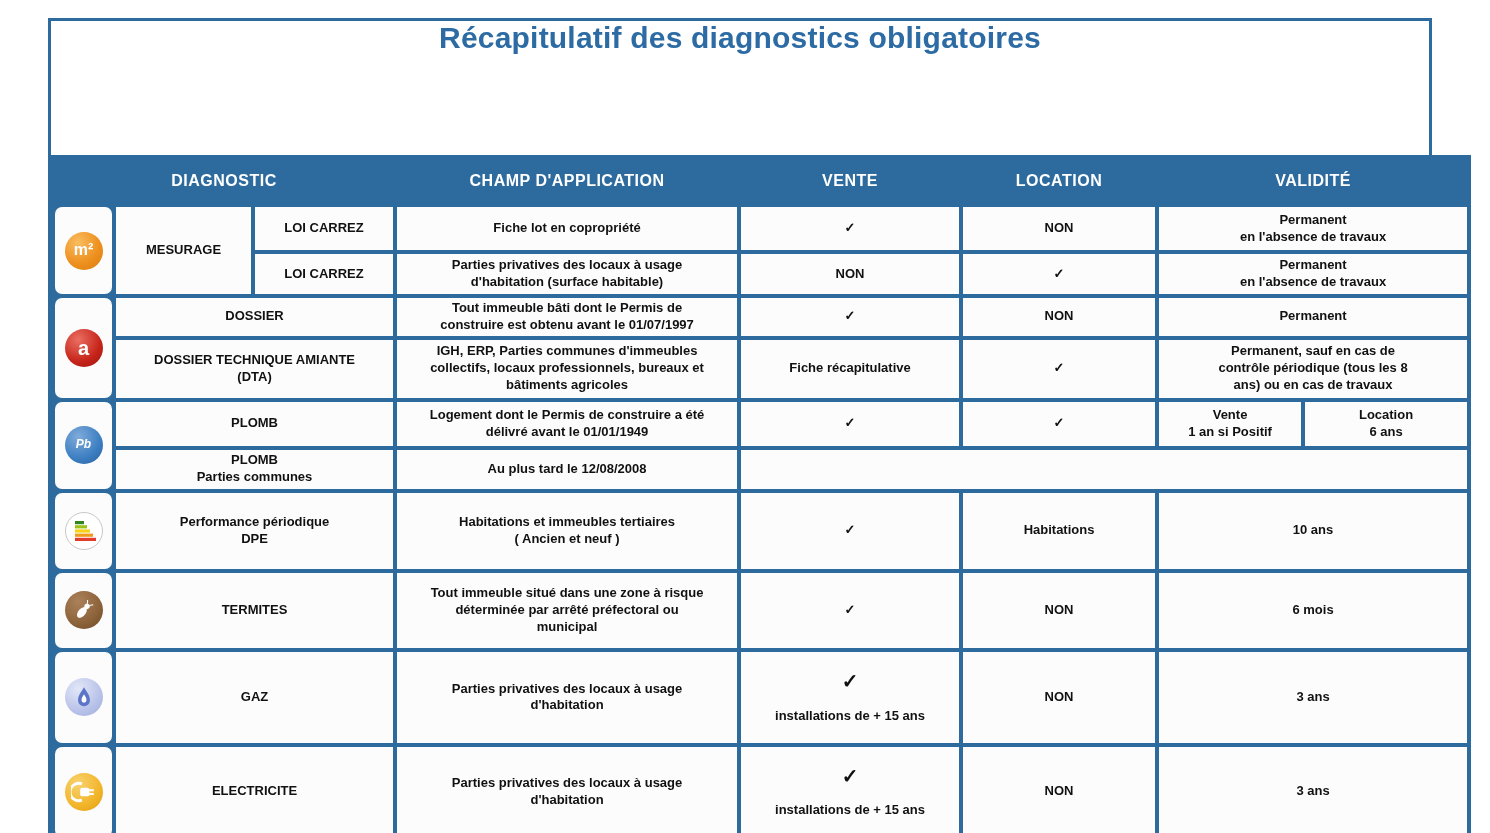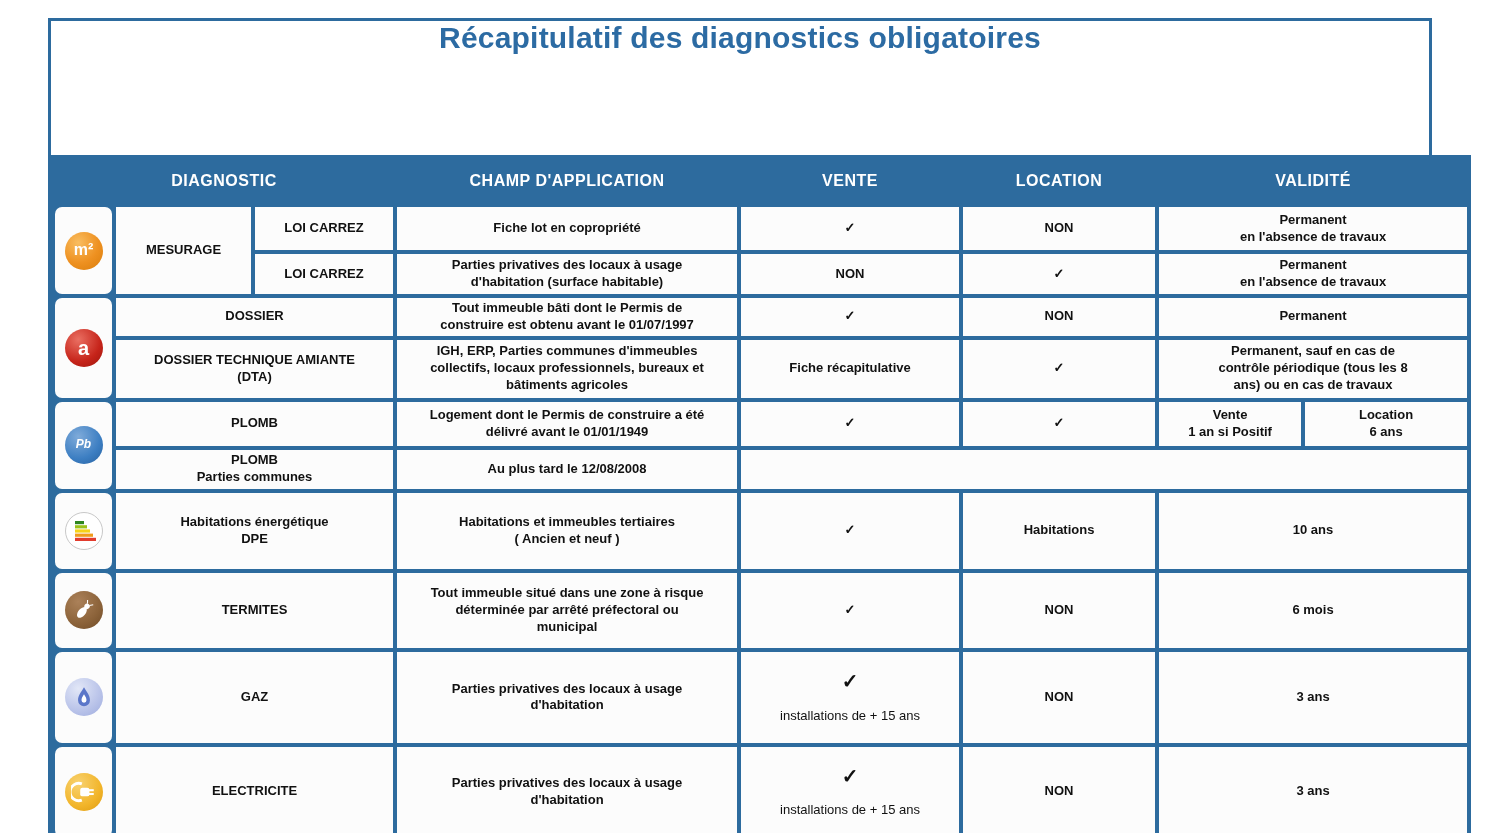--- a/index.html
+++ b/index.html
@@ -27,21 +27,21 @@
   }
   table.grid td{
     background:#fcfcfc;text-align:center;vertical-align:middle;
     padding:2px 6px;font-size:13px;font-weight:bold;line-height:1.3;
     white-space:pre-line;box-sizing:border-box;
   }
   td.icon-cell{padding:2px;border-radius:7px;}
   td.name{font-size:13.5px;}
   td.mark{font-size:21px;font-weight:bold;line-height:1;}
   .mark-sm{display:block;font-size:20px;line-height:1;}
-  .note{display:block;font-size:13px;font-weight:normal;line-height:1.2;}
+  .note{display:block;font-size:13px;font-weight:bold;line-height:1.2;}
   
   tr.h-carrez td{height:43px;} tr.h-boutin td{height:40px;}
   tr.h-amiante td{height:36px;} tr.h-dta td{height:58px;}
   tr.h-plomb td{height:44px;} tr.h-plombc td{height:39px;}
   tr.h-dpe td{height:53px;} tr.h-termites td{height:54px;}
   tr.h-gaz td{height:52px;} tr.h-elec td{height:52px;}
   
   .badge{
     width:38px;height:38px;border-radius:50%;margin:0 auto;
     display:flex;align-items:center;justify-content:center;
@@ -159,21 +159,21 @@
         <span class="badge badge-dpe">
           <svg width="26" height="26" viewBox="0 0 26 26">
             <rect x="4" y="3" width="9" height="3.2" fill="#2f861f"></rect>
             <rect x="4" y="7.2" width="12" height="3.2" fill="#9cc218"></rect>
             <rect x="4" y="11.4" width="15" height="3.2" fill="#f6d318"></rect>
             <rect x="4" y="15.6" width="18" height="3.2" fill="#ef9c1c"></rect>
             <rect x="4" y="19.8" width="21" height="3.2" fill="#e23c2e"></rect>
           </svg>
         </span>
       </td>
-      <td class="name" colspan="2">Habitations énergétique
+      <td class="name" colspan="2">Performance périodique
 DPE</td>
       <td>Habitations et immeubles tertiaires
 ( Ancien et neuf )</td>
       <td class="mark">✓</td>
       <td>Habitations</td>
       <td colspan="2">10 ans</td>
     </tr>
 
     <tr class="h-termites">
       <td class="icon-cell">

